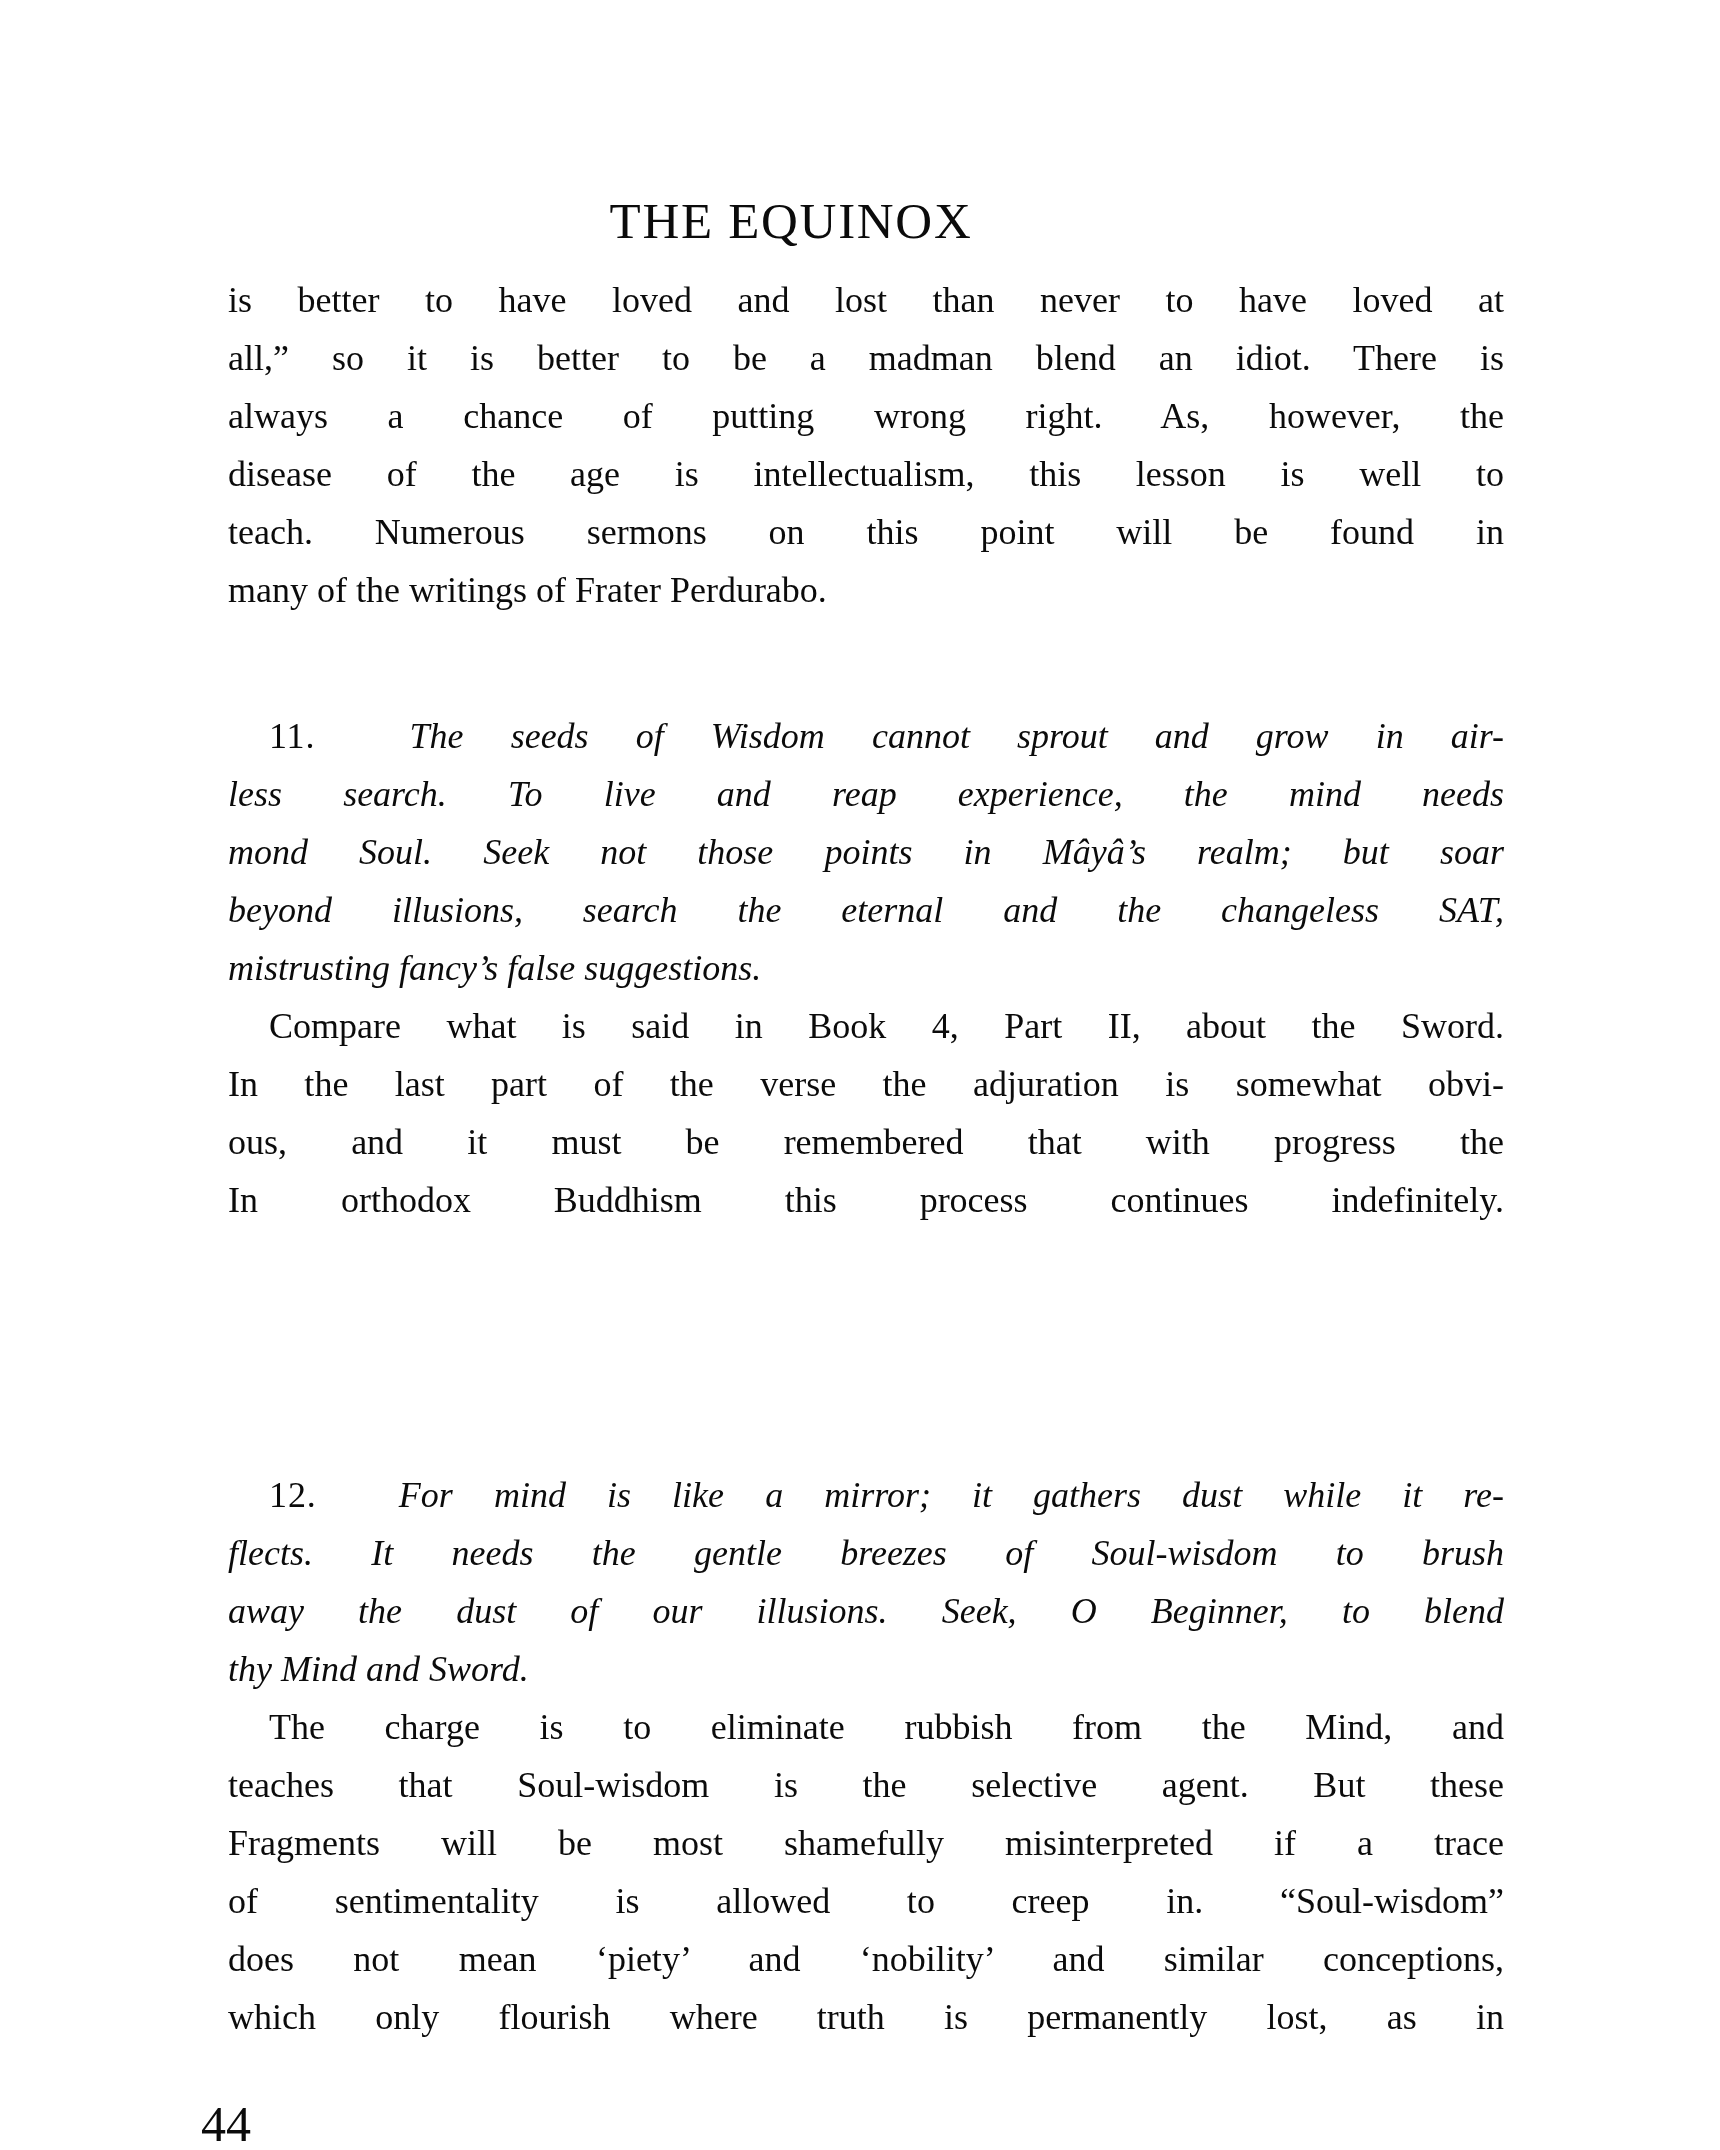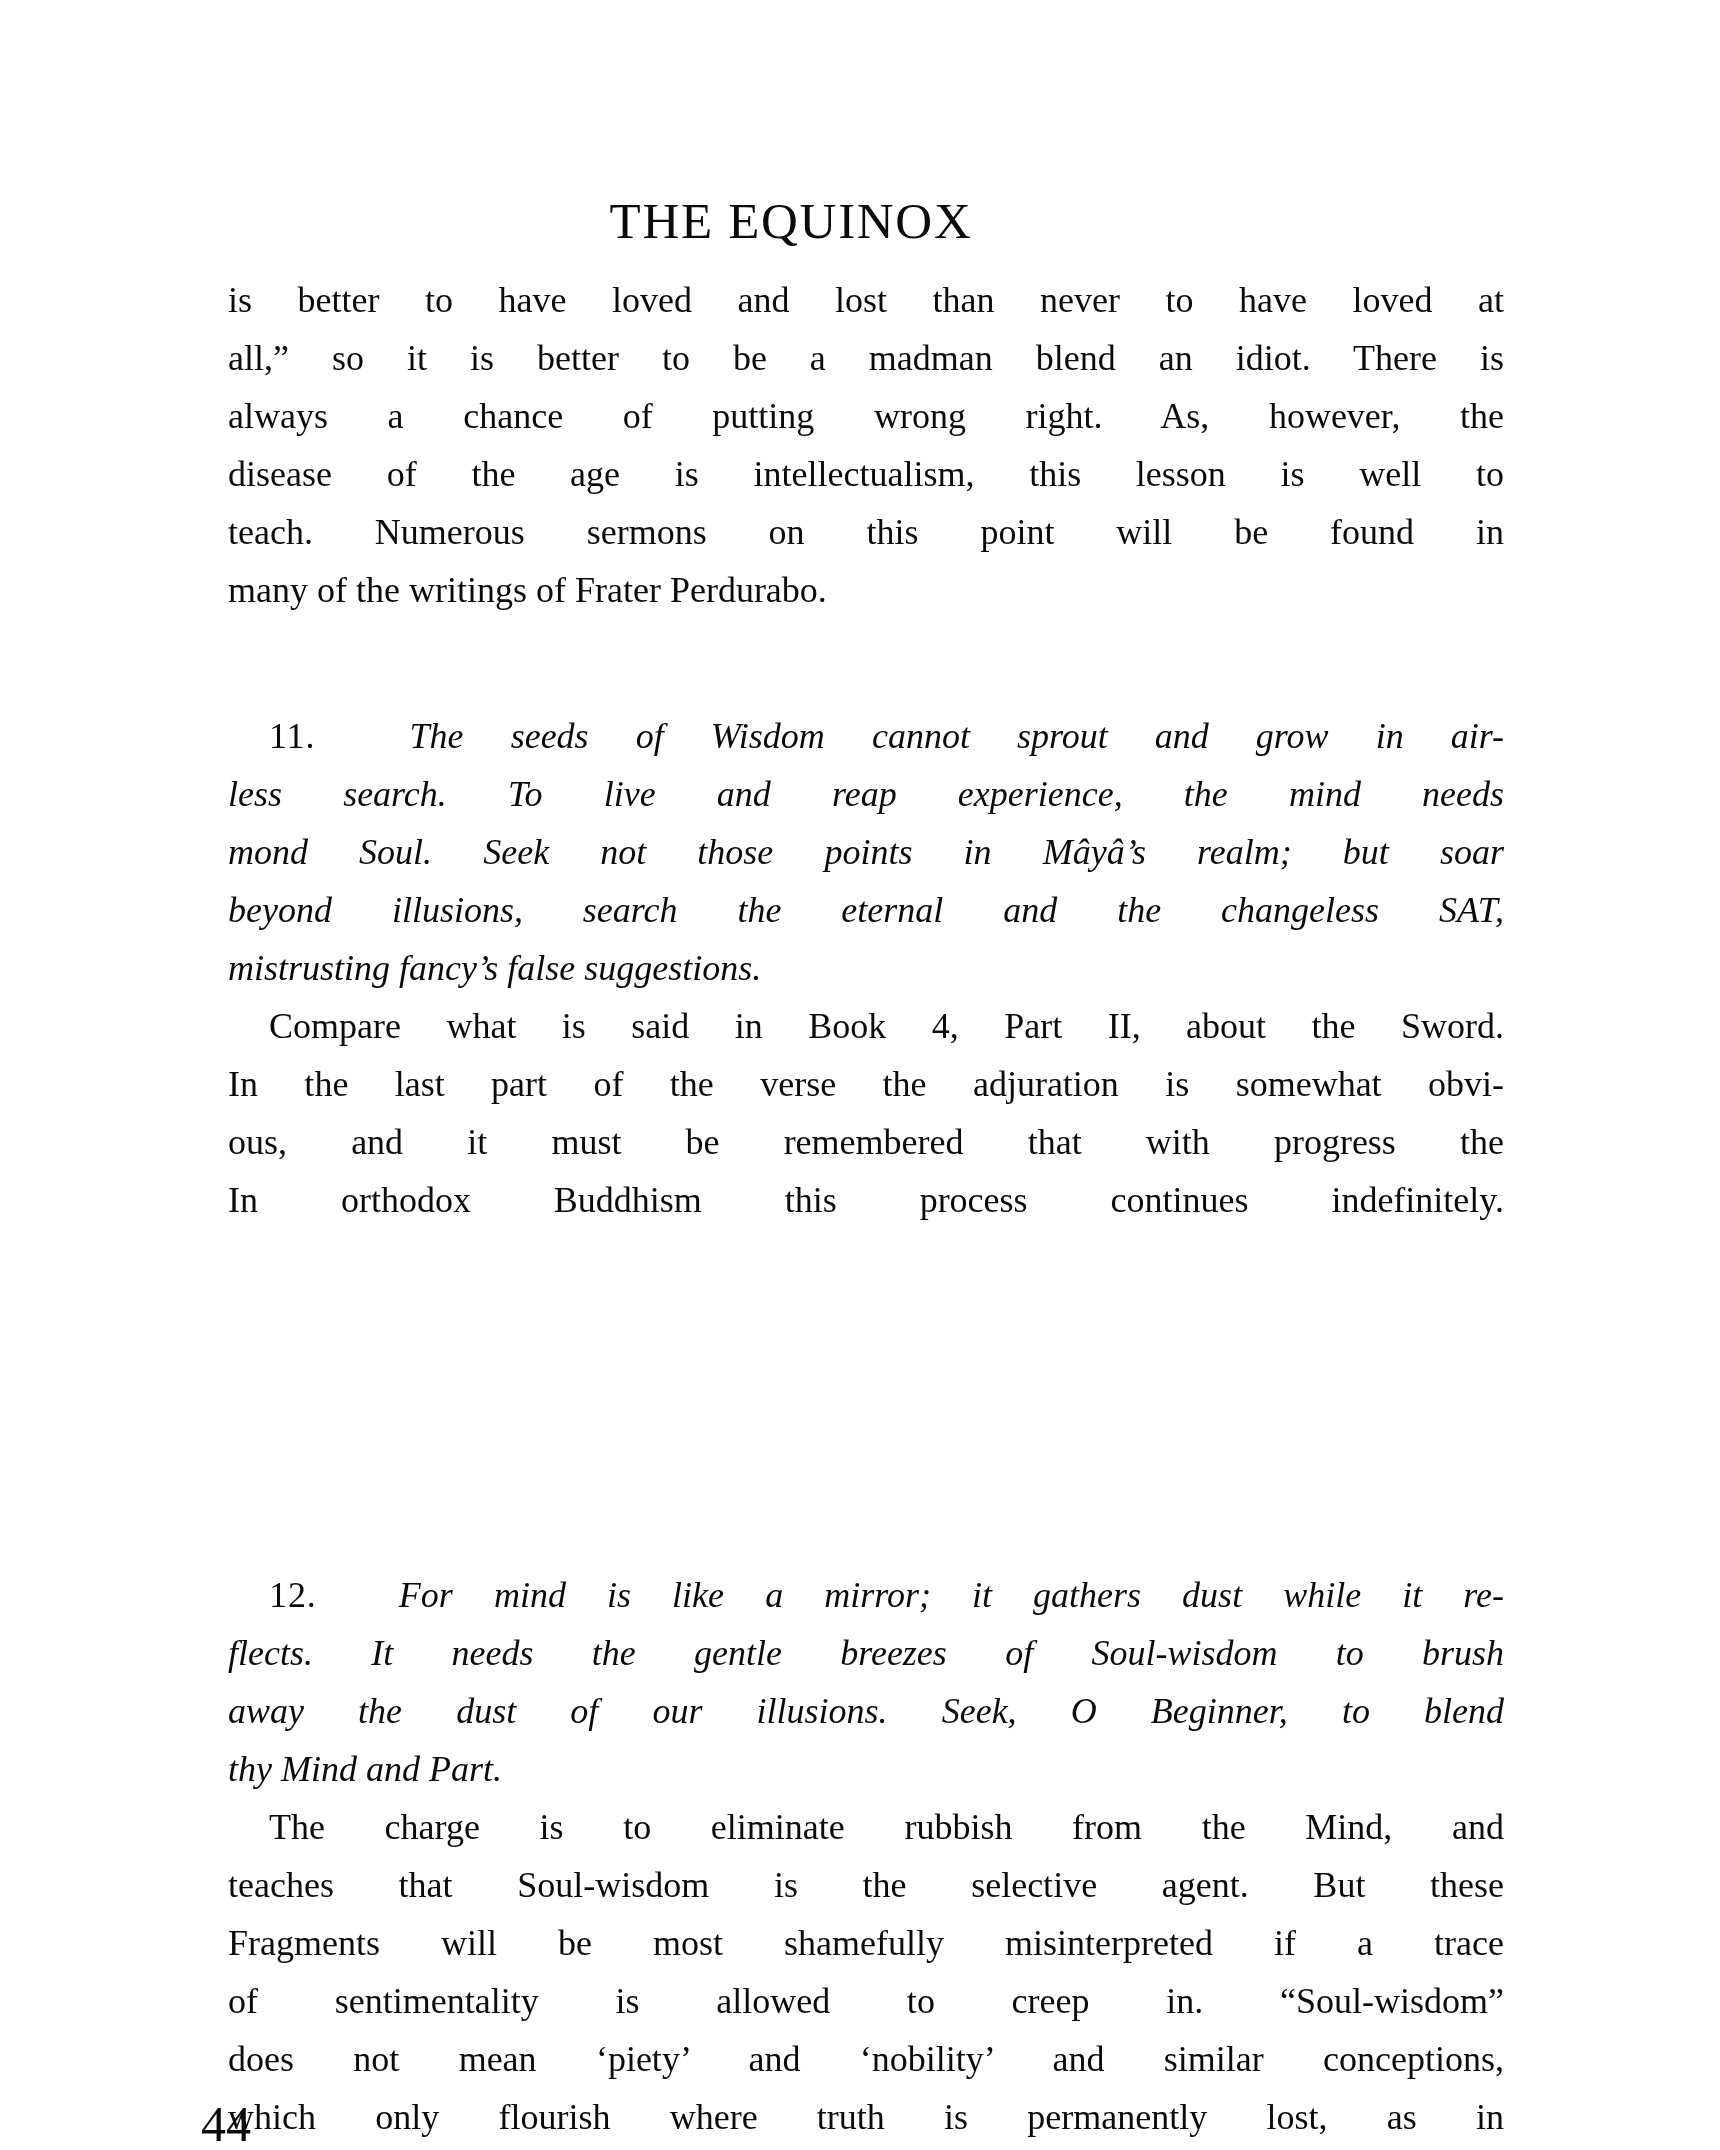--- a/index.html
+++ b/index.html
@@ -41,26 +41,26 @@
       <span class="line italic last">mistrusting fancy’s false suggestions.</span>
     </div>
     <div>
       <span class="line indent">Compare what is said in Book 4, Part II, about the Sword.</span>
       <span class="line">In the last part of the verse the adjuration is somewhat obvi-</span>
       <span class="line">ous, and it must be remembered that with progress the</span>
       <span class="line">In orthodox Buddhism this process continues indefinitely.</span>
     </div>
   </div>
 
-  <div class="block" style="top:1566px;">
+  <div class="block" style="top:1466px;">
     <div>
       <span class="line indent italic"><span class="num">12.</span>&nbsp;&nbsp;<span>For mind is like a mirror; it gathers dust while it re-</span></span>
       <span class="line italic">flects.  It needs the gentle breezes of Soul-wisdom to brush</span>
       <span class="line italic">away the dust of our illusions.  Seek, O Beginner, to blend</span>
-      <span class="line italic last">thy Mind and Part.</span>
+      <span class="line italic last">thy Mind and Sword.</span>
     </div>
     <div>
       <span class="line indent">The charge is to eliminate rubbish from the Mind, and</span>
       <span class="line">teaches that Soul-wisdom is the selective agent.  But these</span>
       <span class="line">Fragments will be most shamefully misinterpreted if a trace</span>
       <span class="line">of sentimentality is allowed to creep in.  “Soul-wisdom”</span>
       <span class="line">does not mean ‘piety’ and ‘nobility’ and similar conceptions,</span>
       <span class="line">which only flourish where truth is permanently lost, as in</span>
     </div>
   </div>

